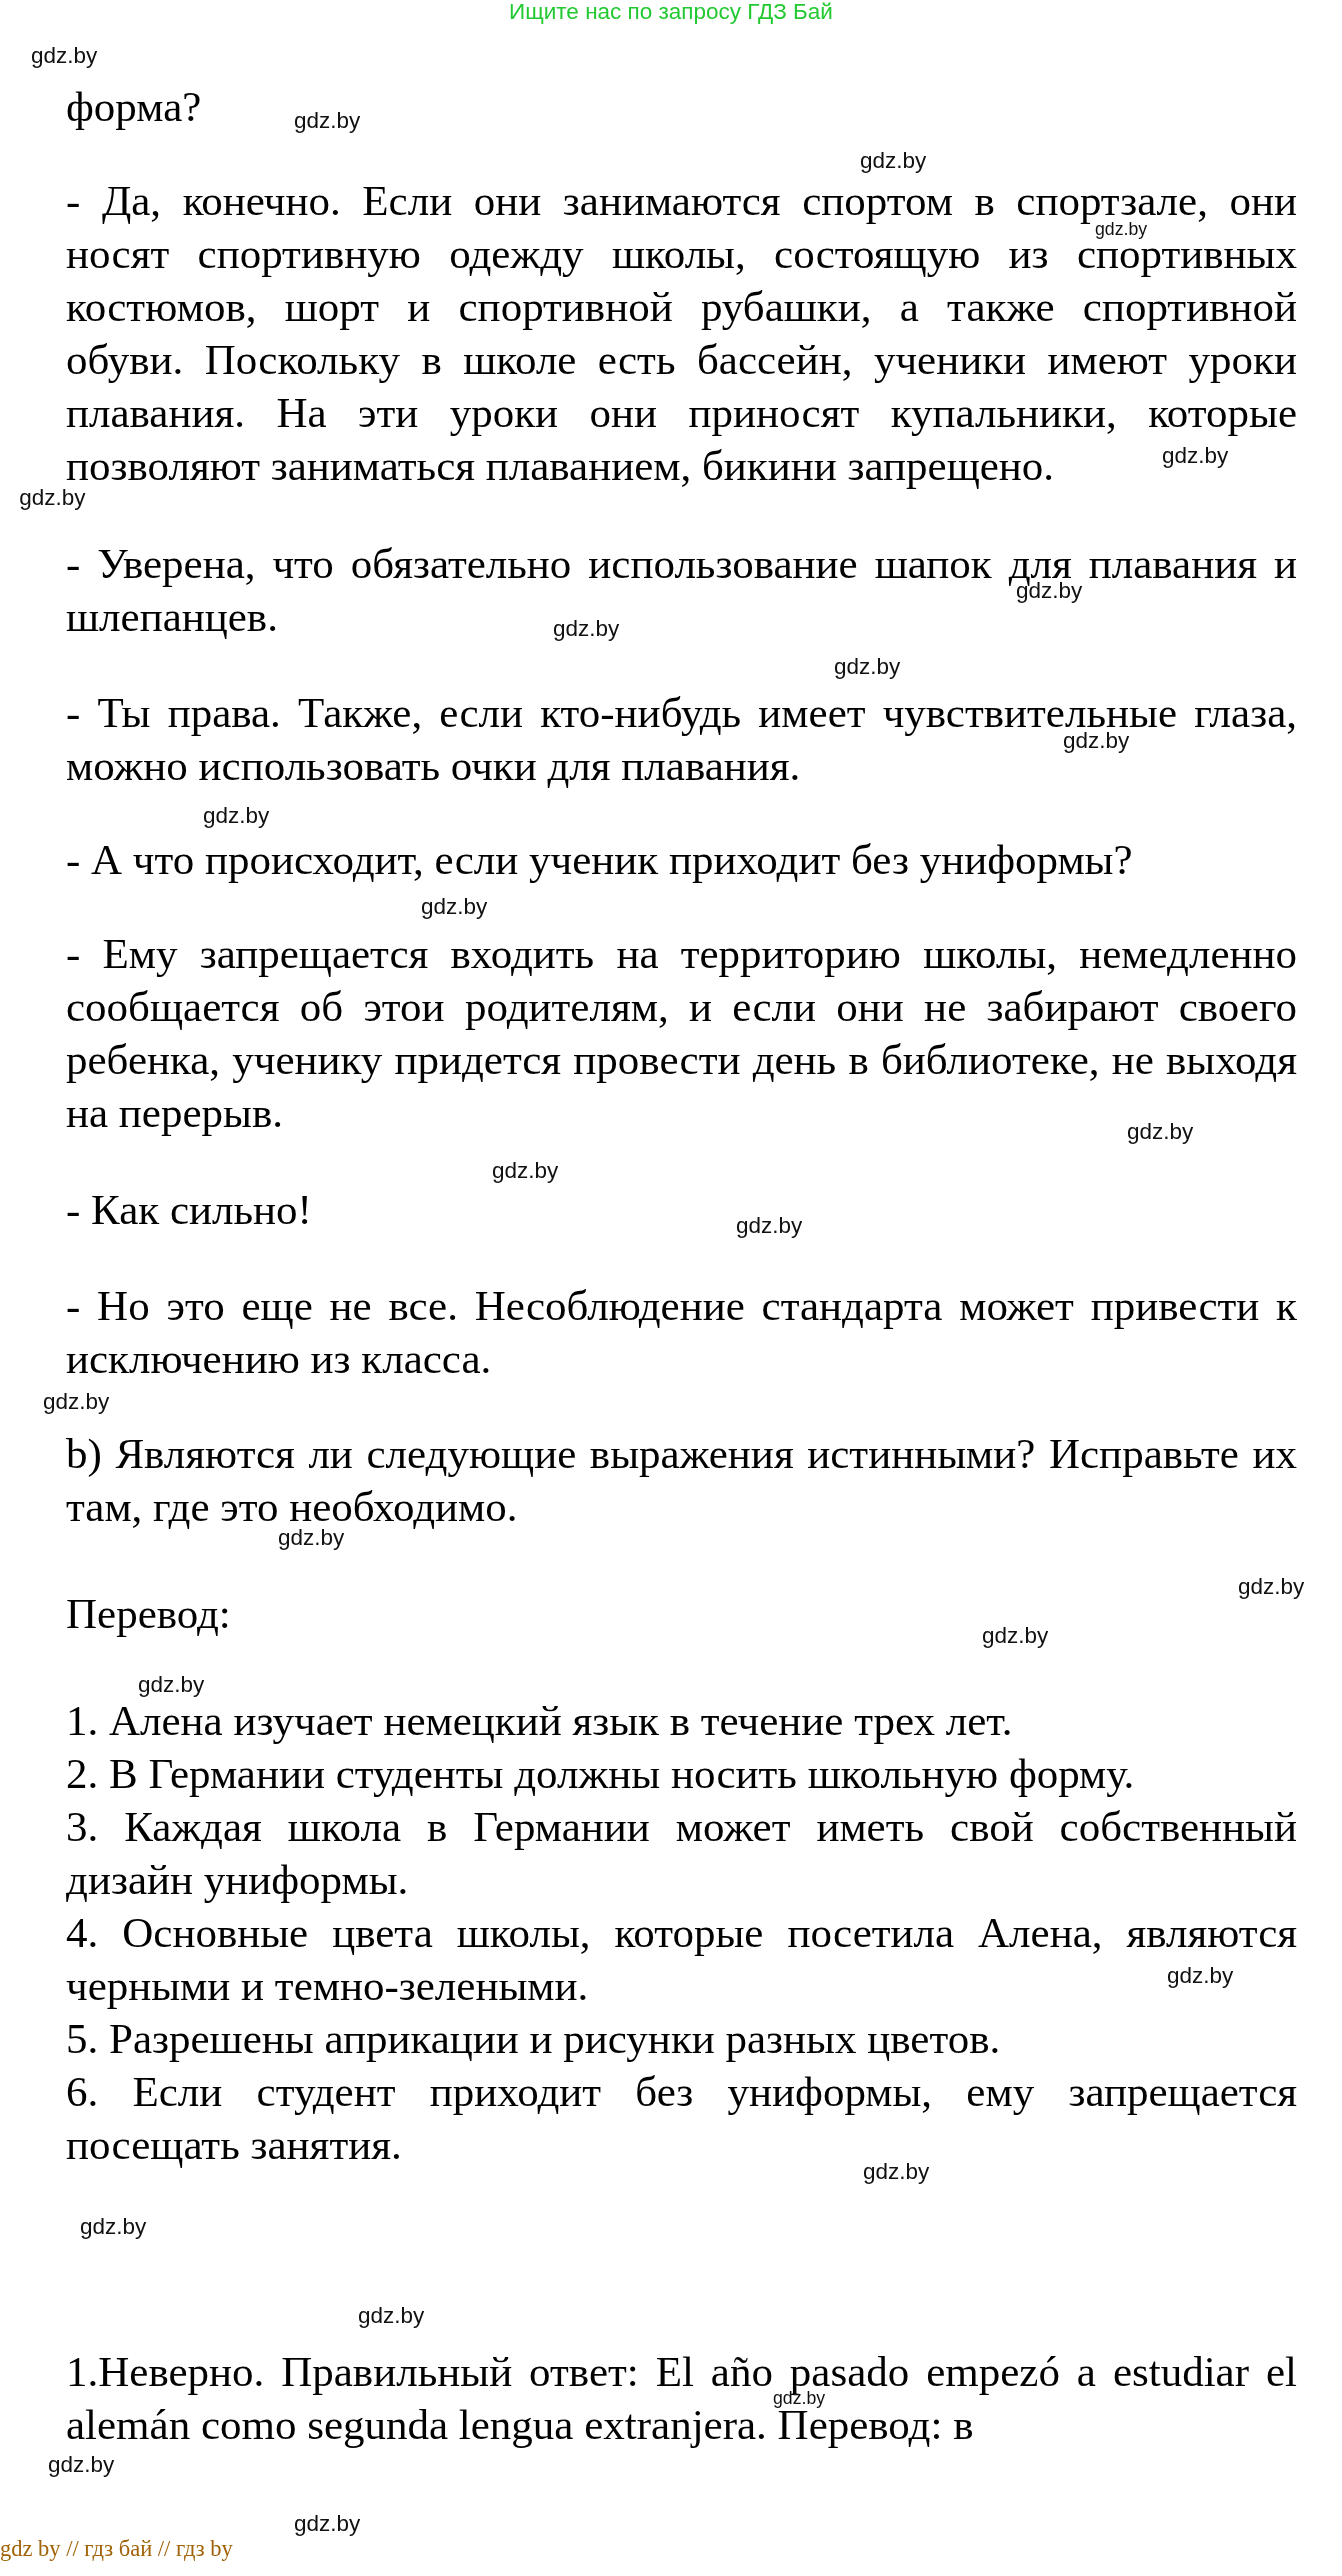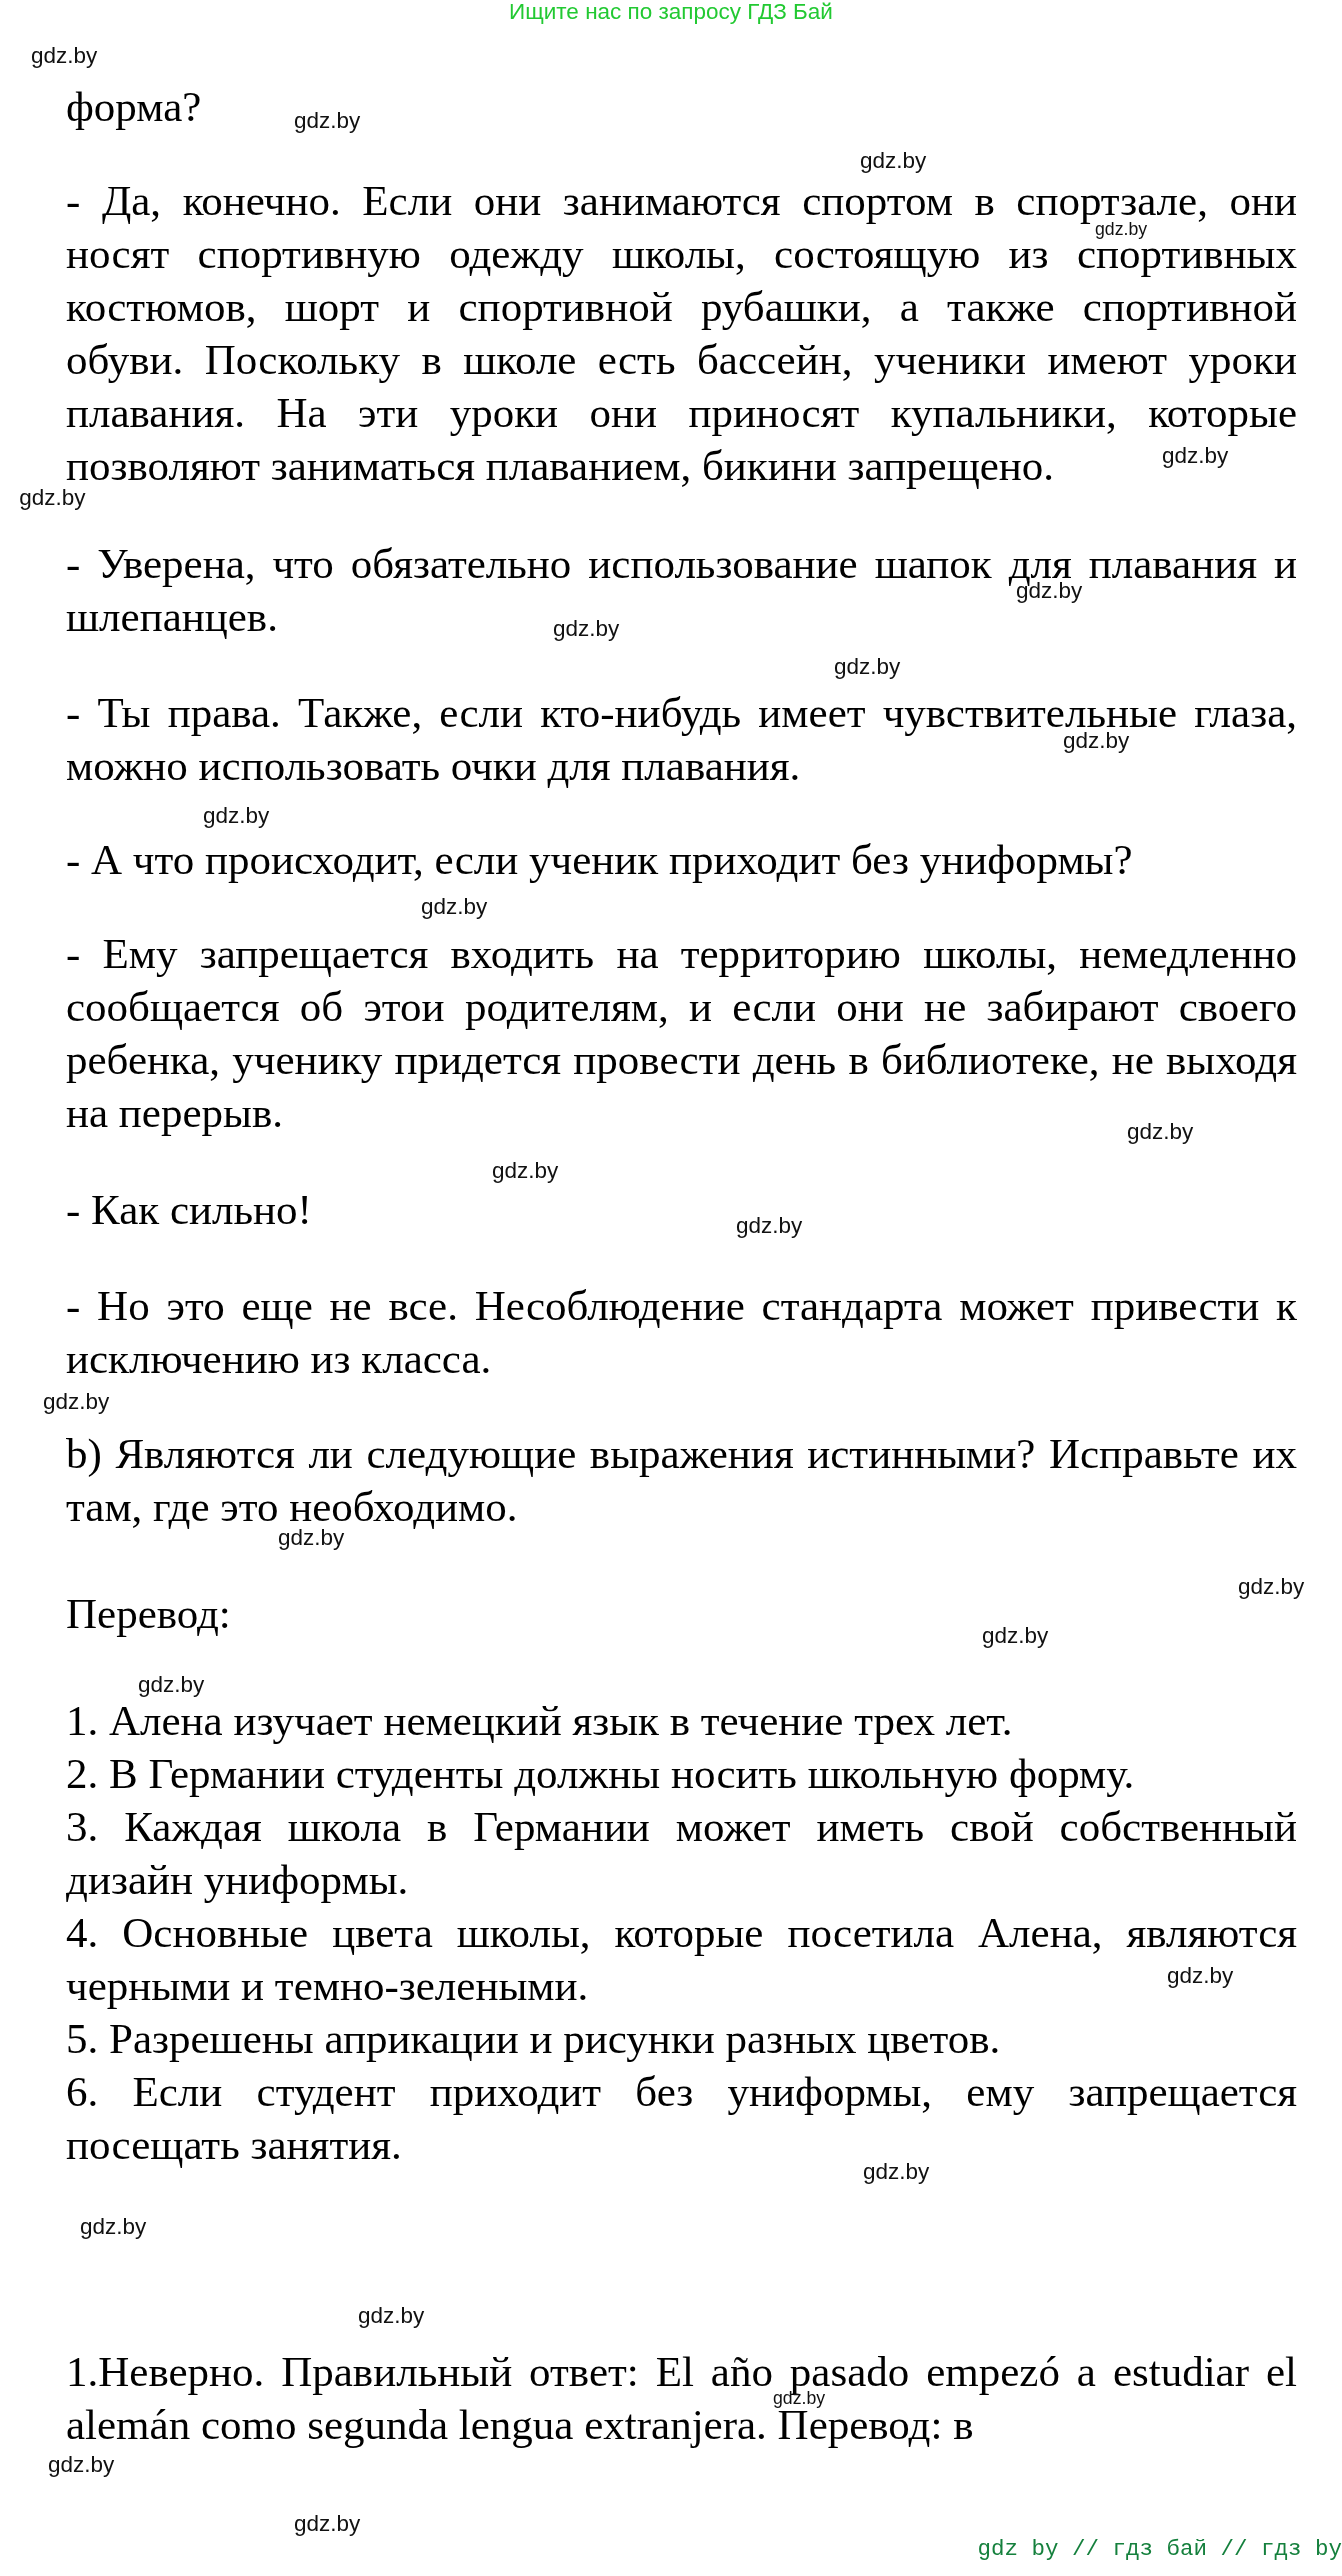--- a/index.html
+++ b/index.html
@@ -5,22 +5,22 @@
   html, body { margin: 0; padding: 0; background: #ffffff; }
   body { width: 1342px; height: 2576px; position: relative; overflow: hidden; }
   .page { position: absolute; left: 0; top: 0; width: 1342px; height: 2212px; }
   .header-banner {
     position: absolute; left: 0; top: 0; width: 1342px; height: 27px;
     text-align: center; font-family: "Liberation Sans", sans-serif;
     font-size: 22.5px; line-height: 24px; color: #22c932;
   }
   .footer-banner {
     position: absolute; left: 0; top: 2533px; width: 1342px; height: 32px;
-    text-align: right; font-family: Liberation Mono, monospace;
-    font-size: 22.5px; line-height: 32px; color: #15803d;
+    text-align: left; font-family: Liberation Serif, serif;
+    font-size: 22.5px; line-height: 32px; color: #a16207;
   }
   .body-text {
     position: absolute; left: 66px; width: 1231px;
     font-family: "Liberation Serif", serif; font-size: 43px; line-height: 53px;
     color: #000; text-align: justify; text-align-last: left;
   }
   .body-text.single { text-align: right; }
   .bold { font-weight: normal; }
   .wm {
     position: absolute; font-family: "Liberation Sans", sans-serif;

